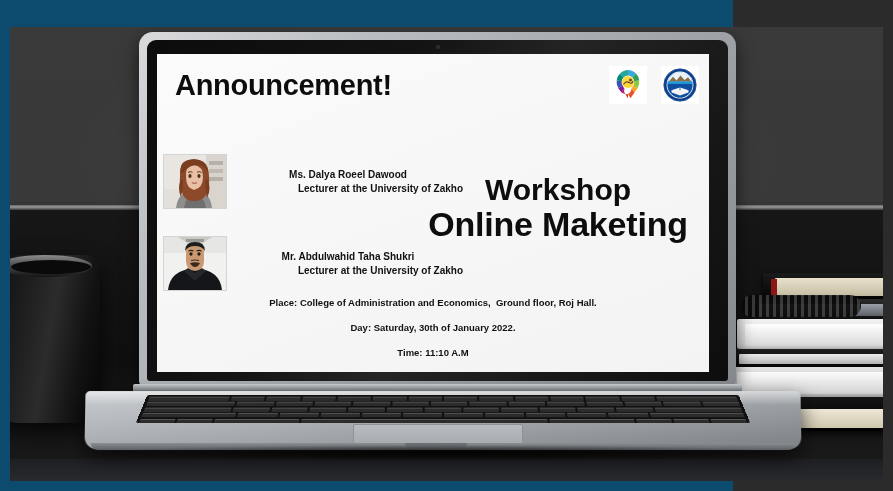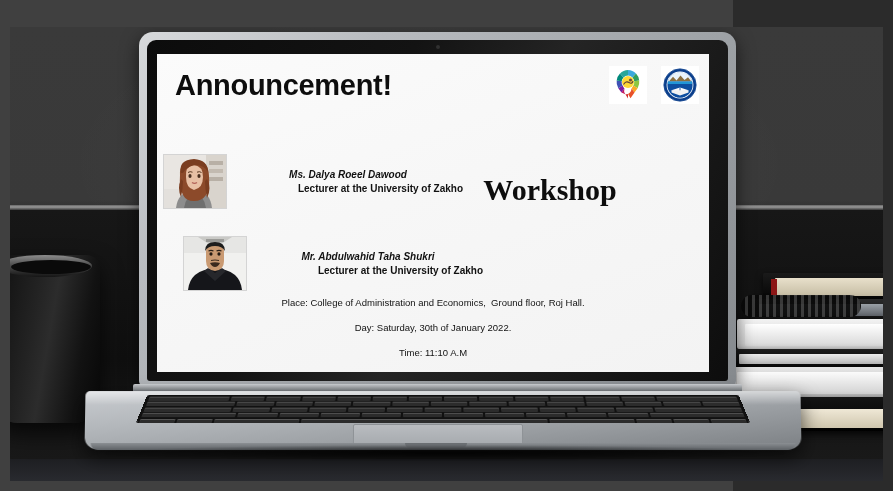--- a/index.html
+++ b/index.html
@@ -13,21 +13,21 @@
     height: 491px;
     overflow: hidden;
     font-family: "Liberation Sans", sans-serif;
   }
 
   
   #root {
     position: relative;
     width: 733px;
     height: 491px;
-    background: #404040;
+    background: #0c4a6e;
   }
   .scene {
     position: absolute;
     left: 10px;
     top: 27px;
     width: 873px;
     height: 454px;
     overflow: hidden;
     background: #161616;
   }
@@ -220,21 +220,21 @@
   .logo-svg { display: block; }
 
   
   .presenter {
     position: absolute;
     left: 6px;
     width: 300px;
     height: 58px;
   }
   .p1 { top: 104px; }
-  .p2 { top: 186px; margin-left: 20px; }
+  .p2 { top: 186px; }
 
   .photo {
     position: absolute;
     left: 0;
     top: -4px;
     width: 62px;
     height: 53px;
     border: 1px solid #d4d4d4;
     overflow: hidden;
     background: #ddd;
@@ -245,58 +245,56 @@
     position: absolute;
     left: 70px;
     top: 12px;
     width: 230px;
     text-align: center;
     font-size: 10px;
     font-weight: bold;
     color: #111;
     line-height: 1.0;
     white-space: nowrap;
-    font-style: italic;
   }
   .prole {
     position: absolute;
     left: 70px;
     top: 25px;
     width: 230px;
     text-align: right;
     font-size: 10px;
     font-weight: bold;
     color: #111;
     white-space: nowrap;
   }
 
   .workshop {
     position: absolute;
-    left: 232px;
+    left: 240px;
     top: 120px;
     width: 322px;
     text-align: center;
     color: #0d0d0d;
     font-weight: bold;
     line-height: 1.06;
-    font-family: Liberation Serif, serif;
   }
   .workshop .l1 { font-size: 30px; }
   .workshop .l2 { font-size: 34px; letter-spacing: -0.2px; }
 
   .details {
     position: absolute;
     left: 0;
     top: 243px;
     width: 552px;
     text-align: center;
   }
   .details div {
     font-size: 9.5px;
-    font-weight: normal;
+    font-weight: bold;
     color: #111;
     margin-bottom: 14px;
     white-space: pre;
   }
 
   
   .hinge {
     position: absolute;
     left: 48px;
     top: 357px;
@@ -521,20 +519,21 @@
                   <path d="M26 26 Q31 24.5 36 26 Q34 30 31 30 Q28 30 26 26 Z" fill="#3a2a1e"></path>
                   <path d="M27 23.5 Q31 22.5 35 23.5" stroke="#3a2a1e" stroke-width="1" fill="none"></path>
                 </svg>
               </div>
               <div class="pname">Mr. Abdulwahid Taha Shukri</div>
               <div class="prole">Lecturer at the University of Zakho</div>
             </div>
 
             <div class="workshop">
               <div class="l1">Workshop</div>
+              <div class="l2">Online Maketing</div>
             </div>
 
             <div class="details">
               <div>Place: College of Administration and Economics,  Ground floor, Roj Hall.</div>
               <div>Day: Saturday, 30th of January 2022.</div>
               <div>Time: 11:10 A.M</div>
             </div>
 
           </div>
 

